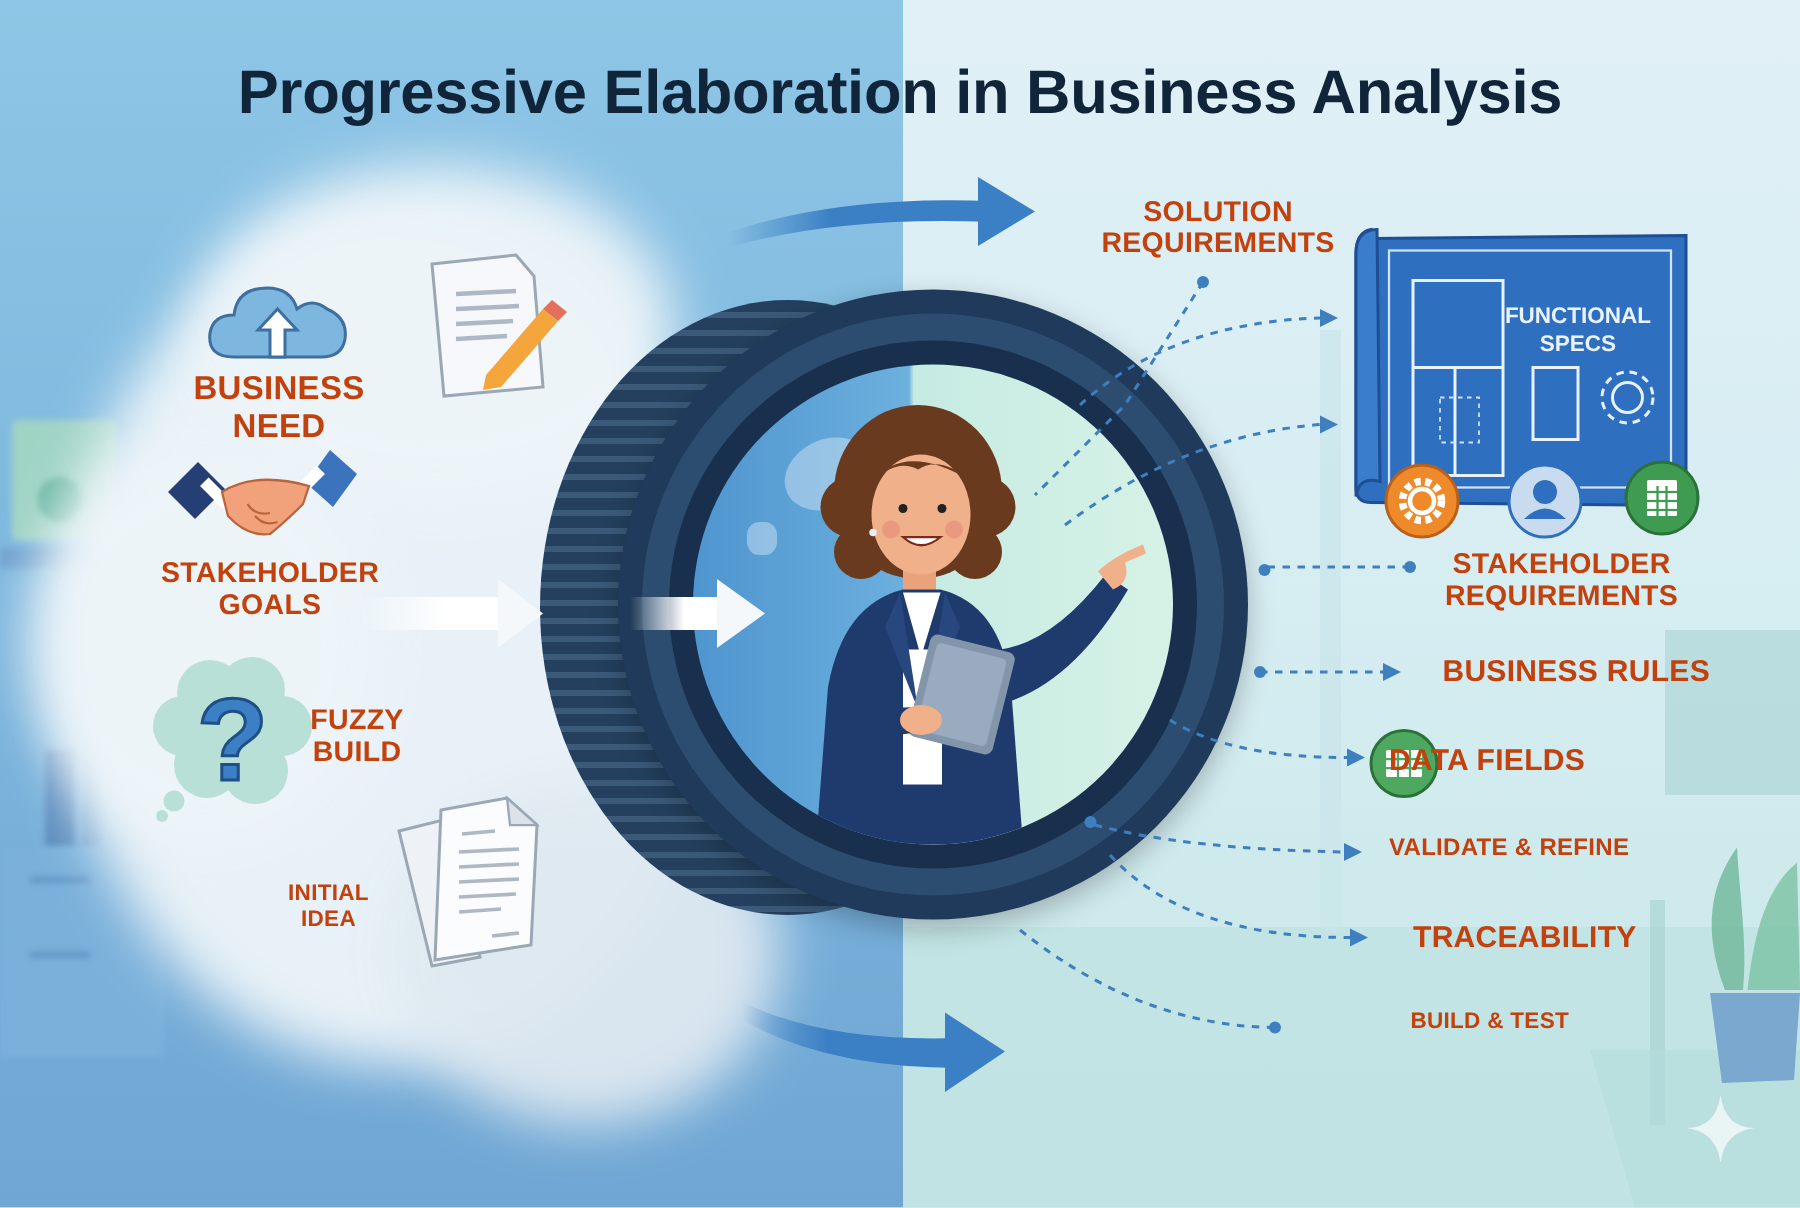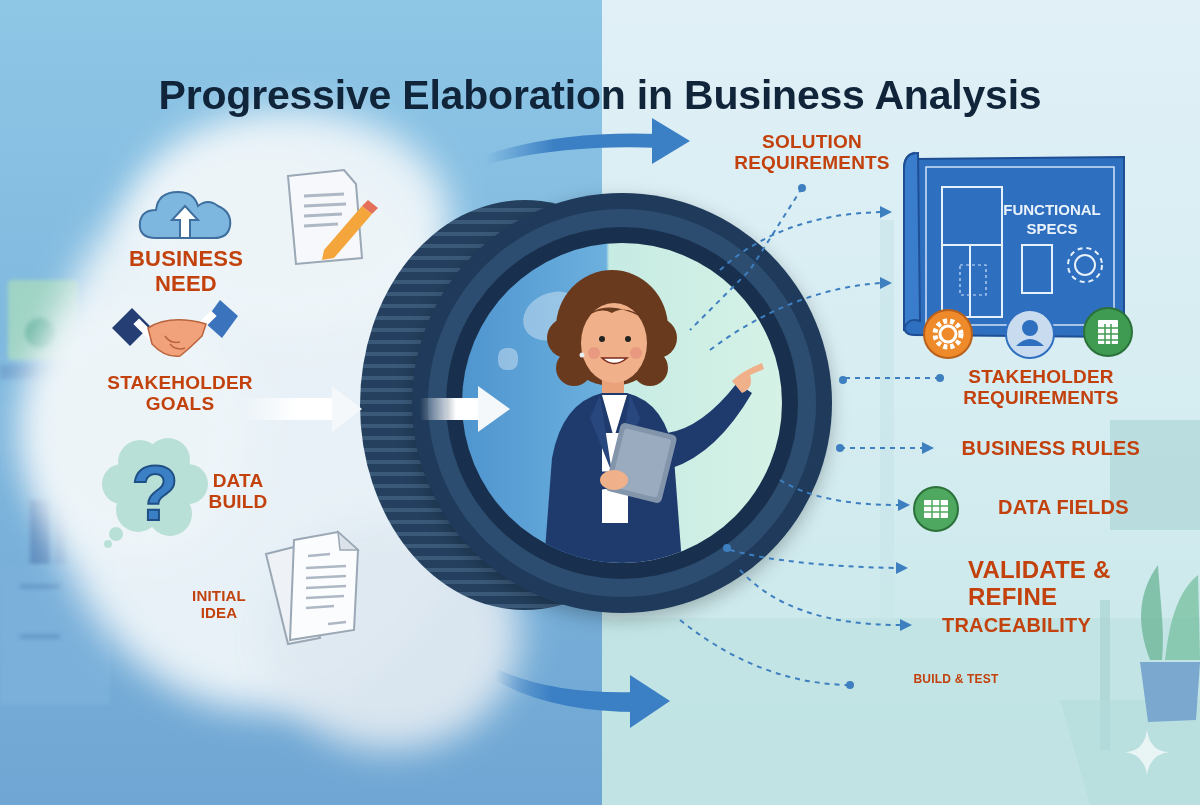--- a/index.html
+++ b/index.html
@@ -22,21 +22,21 @@
   .office-desk-line1 { left: 20px; top: 585px; width: 40px; height: 3px; background: #5c8fbf; }
   .office-desk-line2 { left: 20px; top: 635px; width: 40px; height: 3px; background: #5c8fbf; }
   .office-books { left: 30px; top: 500px; width: 20px; height: 65px; background: #5d8dbf; }
   .office-books2 { left: 55px; top: 505px; width: 12px; height: 60px; background: #6e9dcc; }
 
   
   .fog { position: absolute; background: #eef5f9; border-radius: 50%; filter: blur(18px); opacity: .95; }
 
   
   .title { position: absolute; left: 0; top: 38px; width: 1200px; text-align: center;
-    font-size: 41px; font-weight: bold; color: #10243a; letter-spacing: -0.2px; margin-top: 34px; }
+    font-size: 41px; font-weight: bold; color: #10243a; letter-spacing: -0.2px; }
 
   .label { position: absolute; font-weight: bold; color: #c2410c; text-align: center; line-height: 1.12; letter-spacing: .2px; }
 
   
   .lens-barrel { position: absolute; left: 360px; top: 200px; width: 330px; height: 410px;
     border-radius: 50%; background: repeating-linear-gradient(180deg, #24405e 0px, #24405e 8px, #3b5a7a 8px, #3b5a7a 12px);
     filter: blur(.3px); }
   .lens-outer { position: absolute; left: 412px; top: 193px; width: 420px; height: 420px; border-radius: 50%;
     background: #1f3a5a; box-shadow: 0 6px 18px rgba(0,0,0,.25); }
   .lens-ring2 { position: absolute; left: 428px; top: 209px; width: 388px; height: 388px; border-radius: 50%;
@@ -214,21 +214,21 @@
       <circle cx="70" cy="82" r="22"></circle>
         <circle cx="38" cy="78" r="22"></circle>
         <circle cx="22" cy="52" r="20"></circle>
       <circle cx="55" cy="55" r="30"></circle>
       <circle cx="16" cy="102" r="7"></circle>
         <circle cx="8" cy="112" r="4"></circle>
     </g>
     <text x="55" y="88" text-anchor="middle" font-family="Liberation Sans, sans-serif" font-weight="bold" font-size="78" fill="#3b7fc4" stroke="#1f4f85" stroke-width="2">?</text>
   </svg>
   <div class="label" style="left:200px;top:470px;width:76px;font-size:19px;">
-    <span>DATA</span><br>
+    <span>FUZZY</span><br>
     <span>BUILD</span>
   </div>
 </div>
 
 <div>
   <svg style="left:262px;top:530px" width="110" height="115">
     <polygon points="4,24 36,16 58,108 26,114" fill="#eef2f6" stroke="#9aa7b5" stroke-width="2"></polygon>
     <polygon points="32,10 76,2 96,20 92,100 28,110" fill="#fbfcfd" stroke="#9aa7b5" stroke-width="2"></polygon>
     <polygon points="76,2 78,20 96,20" fill="#dbe2ea" stroke="#9aa7b5" stroke-width="1.5"></polygon>
     <g stroke="#aeb8c4" stroke-width="2.5">
@@ -331,27 +331,27 @@
 <svg style="left:912px;top:485px" width="48" height="48">
   <circle cx="24" cy="24" r="22" fill="#4fa85f" stroke="#2a7239" stroke-width="2"></circle>
   <rect x="12" y="15" width="24" height="18" fill="#fff" rx="1"></rect>
   <g stroke="#4fa85f" stroke-width="1.5">
       <line x1="12" y1="21" x2="36" y2="21"></line>
       <line x1="12" y1="27" x2="36" y2="27"></line>
       <line x1="20" y1="15" x2="20" y2="33"></line>
       <line x1="28" y1="15" x2="28" y2="33"></line>
     </g>
 </svg>
-<div class="label" style="left:998px;top:496px;width:160px;font-size:20px;text-align:left;">
+<div class="label" style="left:926px;top:496px;width:160px;font-size:20px;text-align:left;">
   <span>DATA FIELDS</span>
 </div>
 
-<div class="label" style="left:968px;top:557px;width:230px;font-size:24px;text-align:left;">
+<div class="label" style="left:926px;top:557px;width:230px;font-size:16px;text-align:left;">
   <span>VALIDATE &amp; REFINE</span>
 </div>
 
 <div class="label" style="left:942px;top:614px;width:180px;font-size:20px;text-align:left;">
   <span>TRACEABILITY</span>
 </div>
 
-<div class="label" style="left:866px;top:673px;width:180px;font-size:12px;text-align:center;">
+<div class="label" style="left:866px;top:673px;width:180px;font-size:15px;text-align:right;">
   <span>BUILD &amp; TEST</span>
 </div>
 
 </body></html>

